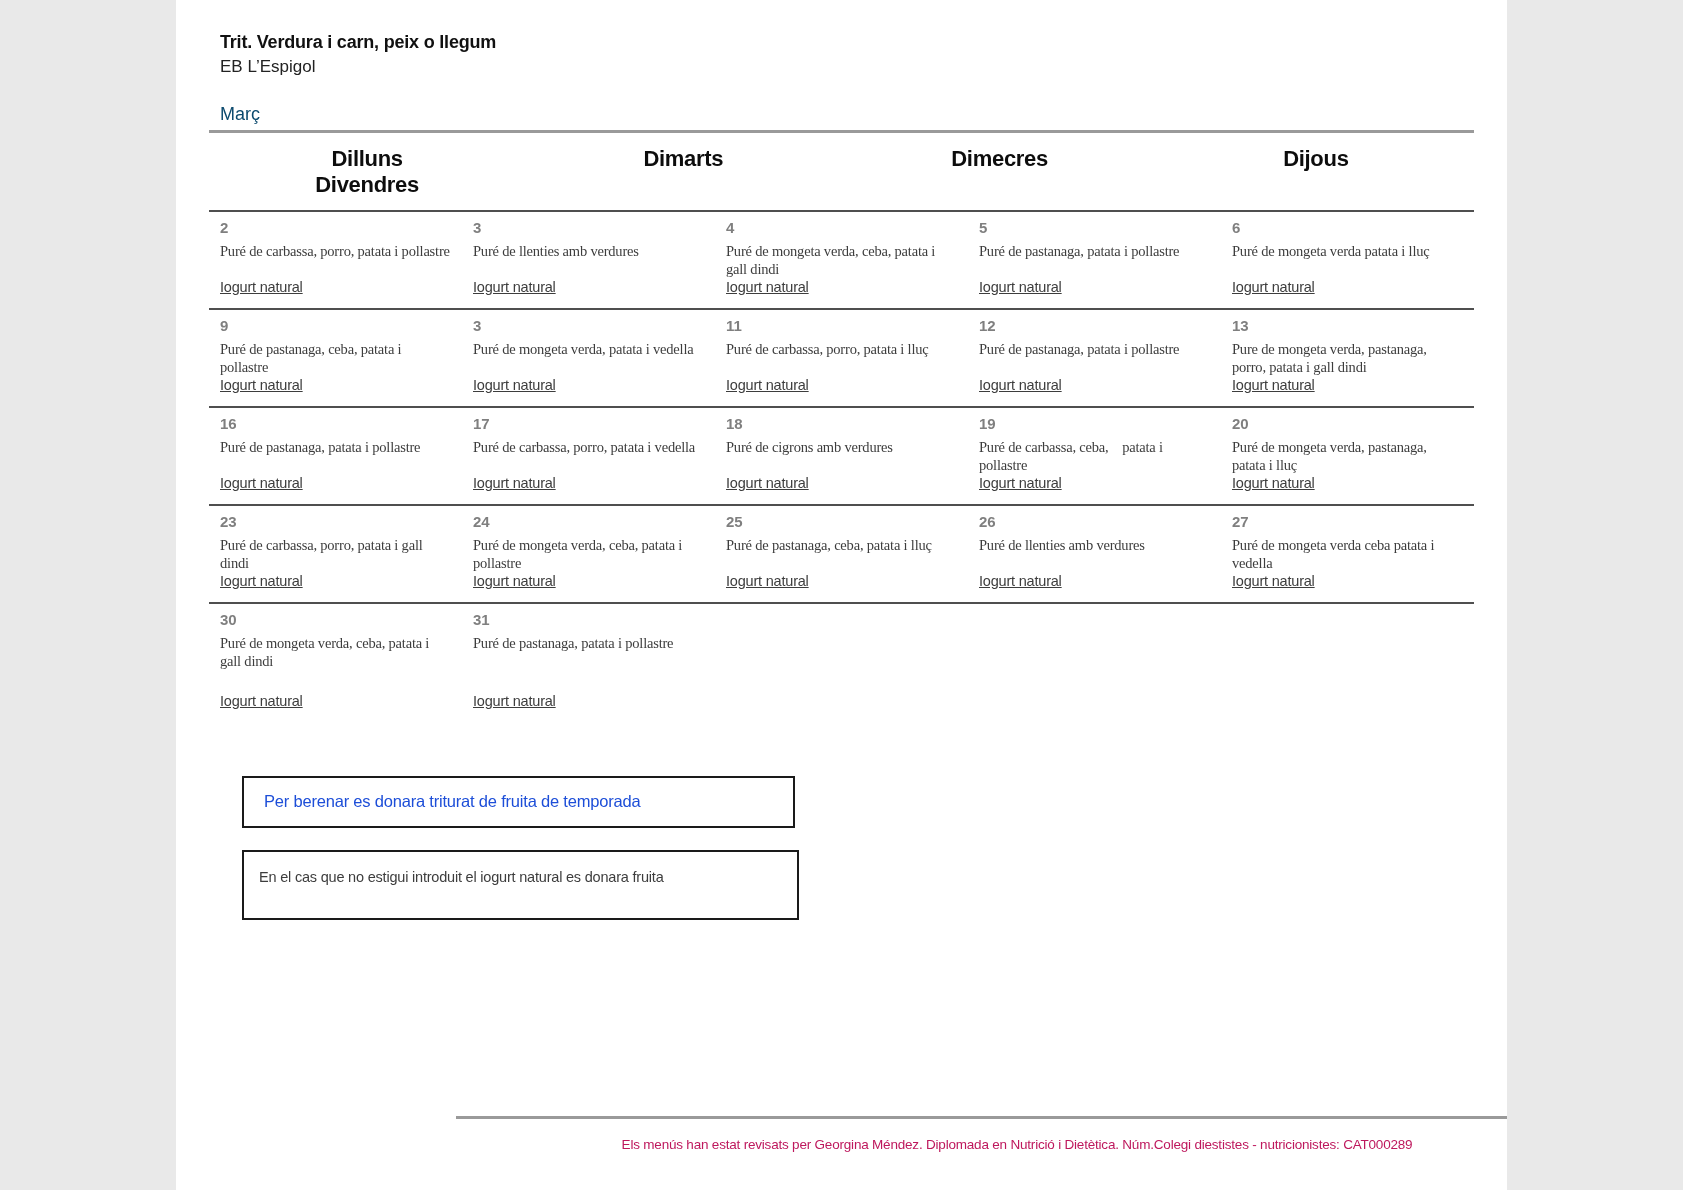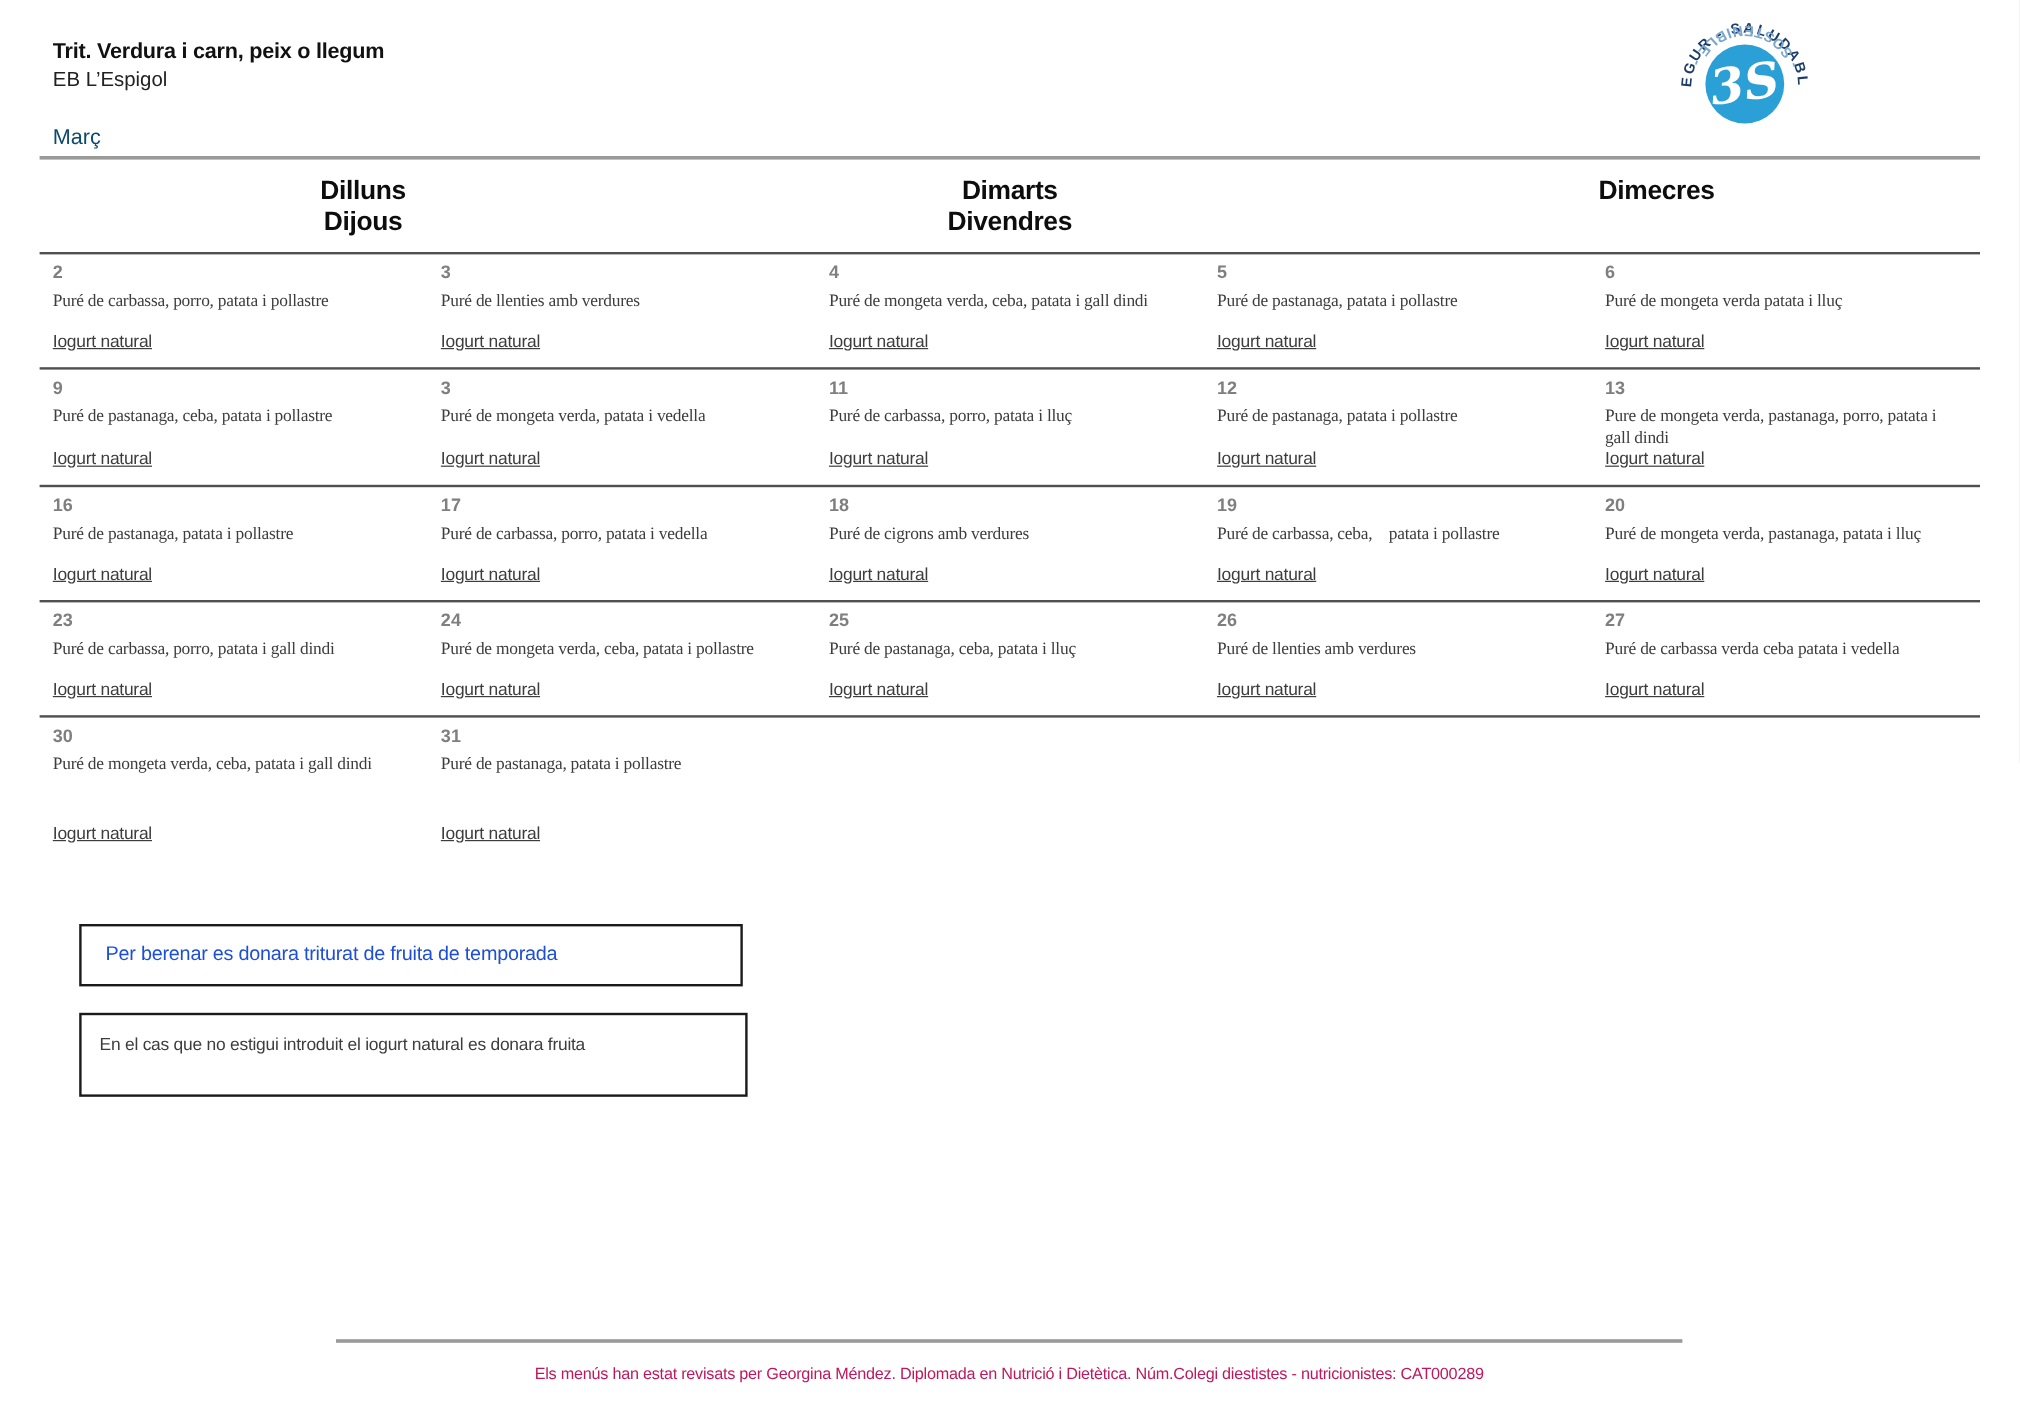--- a/index.html
+++ b/index.html
@@ -1,36 +1,36 @@
 <!DOCTYPE html>
 <html><head>
 <meta charset="utf-8">
 <style>
   * { margin: 0; padding: 0; box-sizing: border-box; }
   html, body { background: #e9e9e9; }
   .page {
     position: relative;
-    width: 1683px;
+    width: 1331px;
     height: 1190px;
     background: #ffffff;
     font-family: "Liberation Sans", sans-serif;
     overflow: hidden;
     margin: 0 auto;
   }
   
   .doc-header { padding: 32px 44px 0 44px; }
   .doc-title { font-size: 18px; font-weight: bold; color: #111; letter-spacing: -0.2px; }
   .doc-subtitle { font-size: 17px; color: #222; margin-top: 4px; }
   .doc-month { font-size: 18px; color: #0c4a6e; margin-top: 27px; }
   
   .logo-badge { position: absolute; top: 12px; left: 1396px; width: 116px; height: 116px; }
   
   .calendar { margin: 5px 33px 0 33px; }
   .weekday-row {
-    display: grid; grid-template-columns: repeat(3, 1fr);
+    display: grid; grid-template-columns: repeat(4, 1fr);
     border-top: 3px solid #9a9a9a;
     padding: 13px 0 12px 0;
   }
   .weekday { text-align: center; font-weight: bold; font-size: 22px; color: #0d0d0d; letter-spacing: -0.3px; }
   .week-row { display: grid; grid-template-columns: repeat(5, 1fr); border-top: 2px solid #4f4f4f; }
   .cell { padding: 7px 12px 13px 11px; display: flex; flex-direction: column; min-height: 94px; }
   .week-row.last .cell { min-height: 118px; }
   .day-num { font-weight: bold; font-size: 15px; color: #7f7f7f; margin-bottom: 7px; }
   .menu-text { font-size: 14.5px; line-height: 1.24; color: #3d3d3d; white-space: pre-wrap; letter-spacing: -0.2px; font-family: Liberation Serif, serif; }
   .dessert-text { font-size: 14.5px; color: #3d3d3d; margin-top: auto; letter-spacing: -0.2px; text-decoration: underline; }
@@ -193,21 +193,21 @@
         <div class="menu-text">Puré de pastanaga, ceba, patata i lluç</div>
         <div class="dessert-text">Iogurt natural</div>
       </div>
       <div class="cell">
         <div class="day-num">26</div>
         <div class="menu-text">Puré de llenties amb verdures</div>
         <div class="dessert-text">Iogurt natural</div>
       </div>
       <div class="cell">
         <div class="day-num">27</div>
-        <div class="menu-text">Puré de carbassa verda ceba patata i vedella</div>
+        <div class="menu-text">Puré de mongeta verda ceba patata i vedella</div>
         <div class="dessert-text">Iogurt natural</div>
       </div>
     </div>
 
     <div class="week-row last">
       <div class="cell">
         <div class="day-num">30</div>
         <div class="menu-text">Puré de mongeta verda, ceba, patata i gall dindi</div>
         <div class="dessert-text">Iogurt natural</div>
       </div>

